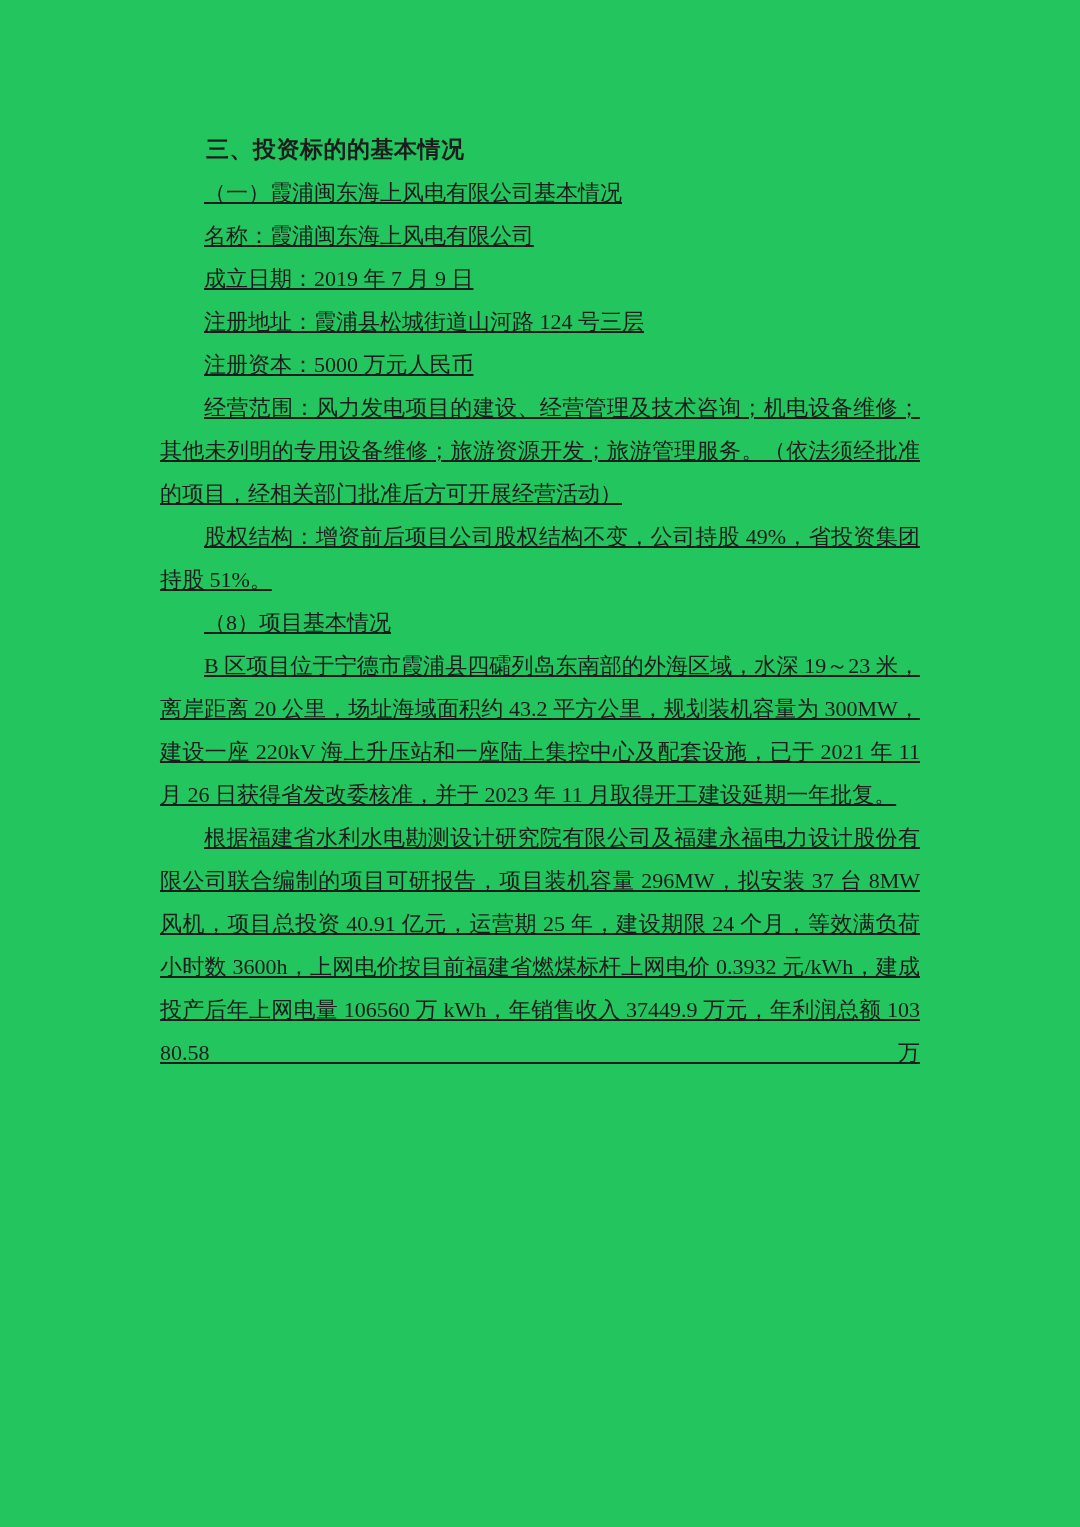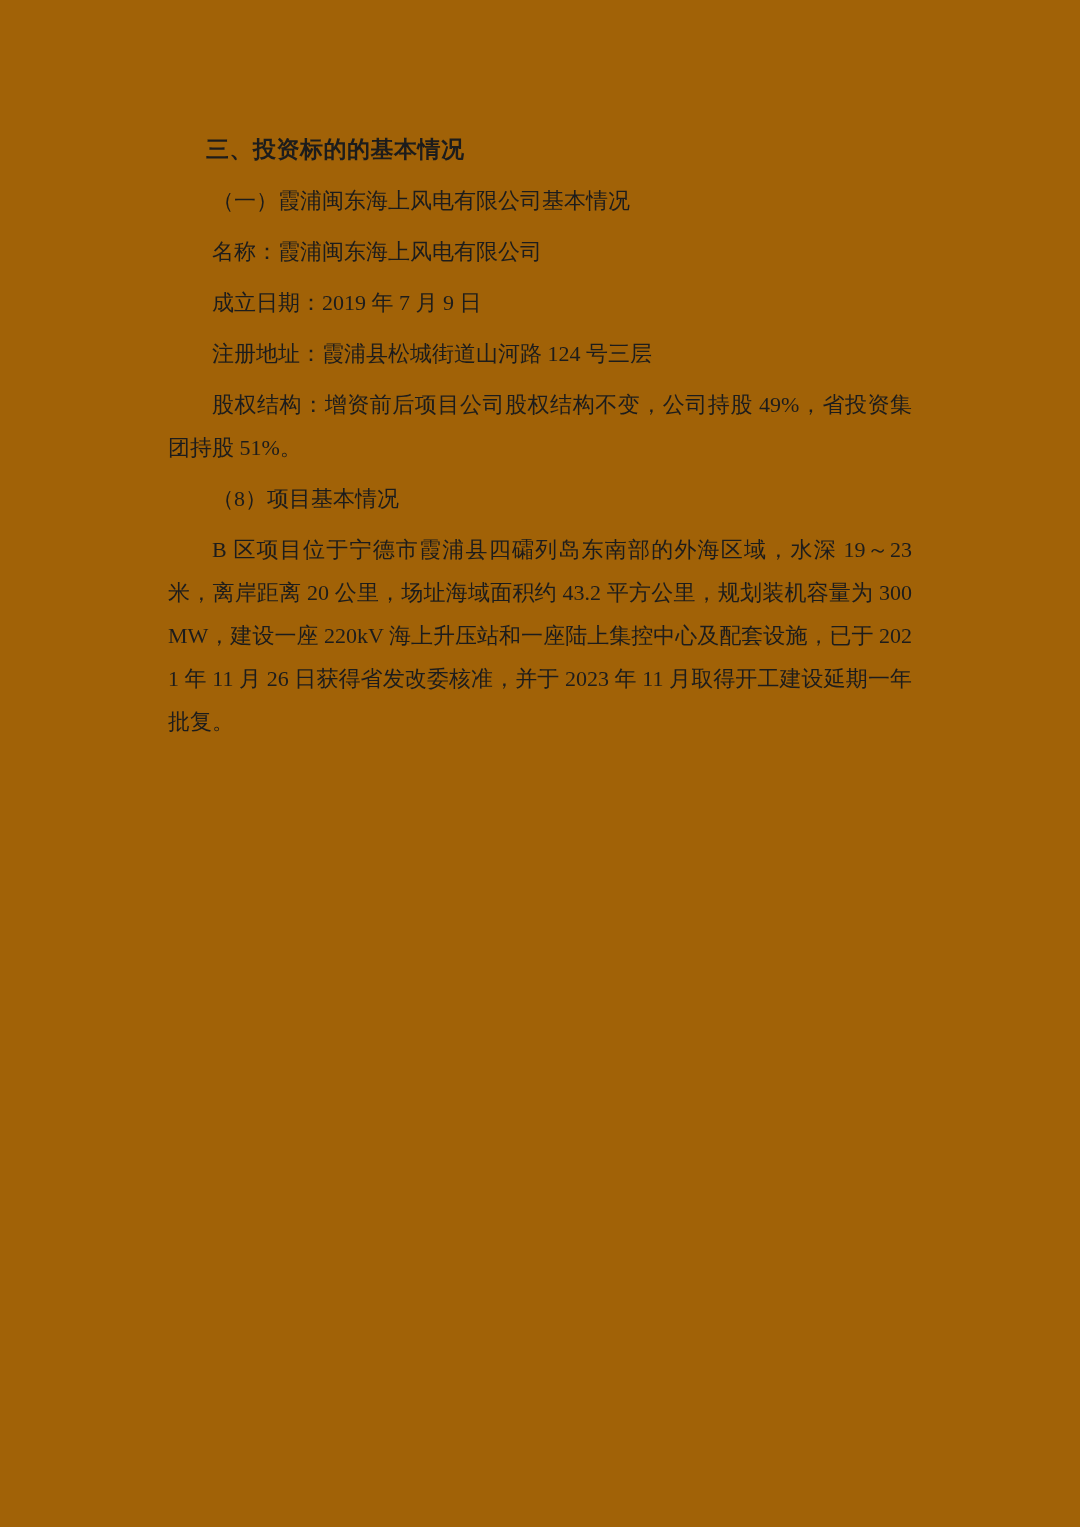--- a/index.html
+++ b/index.html
@@ -12,49 +12,53 @@
     background: #ffffff;
     color: #1c1c1c;
     font-family: "Liberation Serif", "DejaVu Serif", serif;
     overflow: hidden;
   }
   .page {
     box-sizing: border-box;
     width: 1080px;
     height: 1527px;
     padding: 128px 160px 0 160px;
-    background: #a16207;
+    background: #22c55e;
   }
   .heading {
     margin: 0;
     font-size: 23px;
     font-weight: bold;
     line-height: 43px;
     text-indent: 2em;
     letter-spacing: 0.5px;
   }
   .para {
-    margin: 8px;
+    margin: 0;
     font-size: 22px;
     line-height: 43px;
     text-indent: 2em;
     text-align: justify;
     text-justify: inter-character;
     word-break: break-all;
+    text-decoration: underline;
   }
   .para.continued {
     
     text-align-last: justify;
   }
 </style>
 </head>
 <body>
 
 <div class="page">
   <h1 class="heading">三、投资标的的基本情况</h1>
   <p class="para">（一）霞浦闽东海上风电有限公司基本情况</p>
   <p class="para">名称：霞浦闽东海上风电有限公司</p>
   <p class="para">成立日期：2019 年 7 月 9 日</p>
   <p class="para">注册地址：霞浦县松城街道山河路 124 号三层</p>
+  <p class="para">注册资本：5000 万元人民币</p>
+  <p class="para">经营范围：风力发电项目的建设、经营管理及技术咨询；机电设备维修；其他未列明的专用设备维修；旅游资源开发；旅游管理服务。（依法须经批准的项目，经相关部门批准后方可开展经营活动）</p>
   <p class="para">股权结构：增资前后项目公司股权结构不变，公司持股 49%，省投资集团持股 51%。</p>
   <p class="para">（8）项目基本情况</p>
   <p class="para">B 区项目位于宁德市霞浦县四礵列岛东南部的外海区域，水深 19～23 米，离岸距离 20 公里，场址海域面积约 43.2 平方公里，规划装机容量为 300MW，建设一座 220kV 海上升压站和一座陆上集控中心及配套设施，已于 2021 年 11 月 26 日获得省发改委核准，并于 2023 年 11 月取得开工建设延期一年批复。</p>
+  <p class="para continued">根据福建省水利水电勘测设计研究院有限公司及福建永福电力设计股份有限公司联合编制的项目可研报告，项目装机容量 296MW，拟安装 37 台 8MW 风机，项目总投资 40.91 亿元，运营期 25 年，建设期限 24 个月，等效满负荷小时数 3600h，上网电价按目前福建省燃煤标杆上网电价 0.3932 元/kWh，建成投产后年上网电量 106560 万 kWh，年销售收入 37449.9 万元，年利润总额 10380.58 万</p>
 </div>
 
 </body></html>

